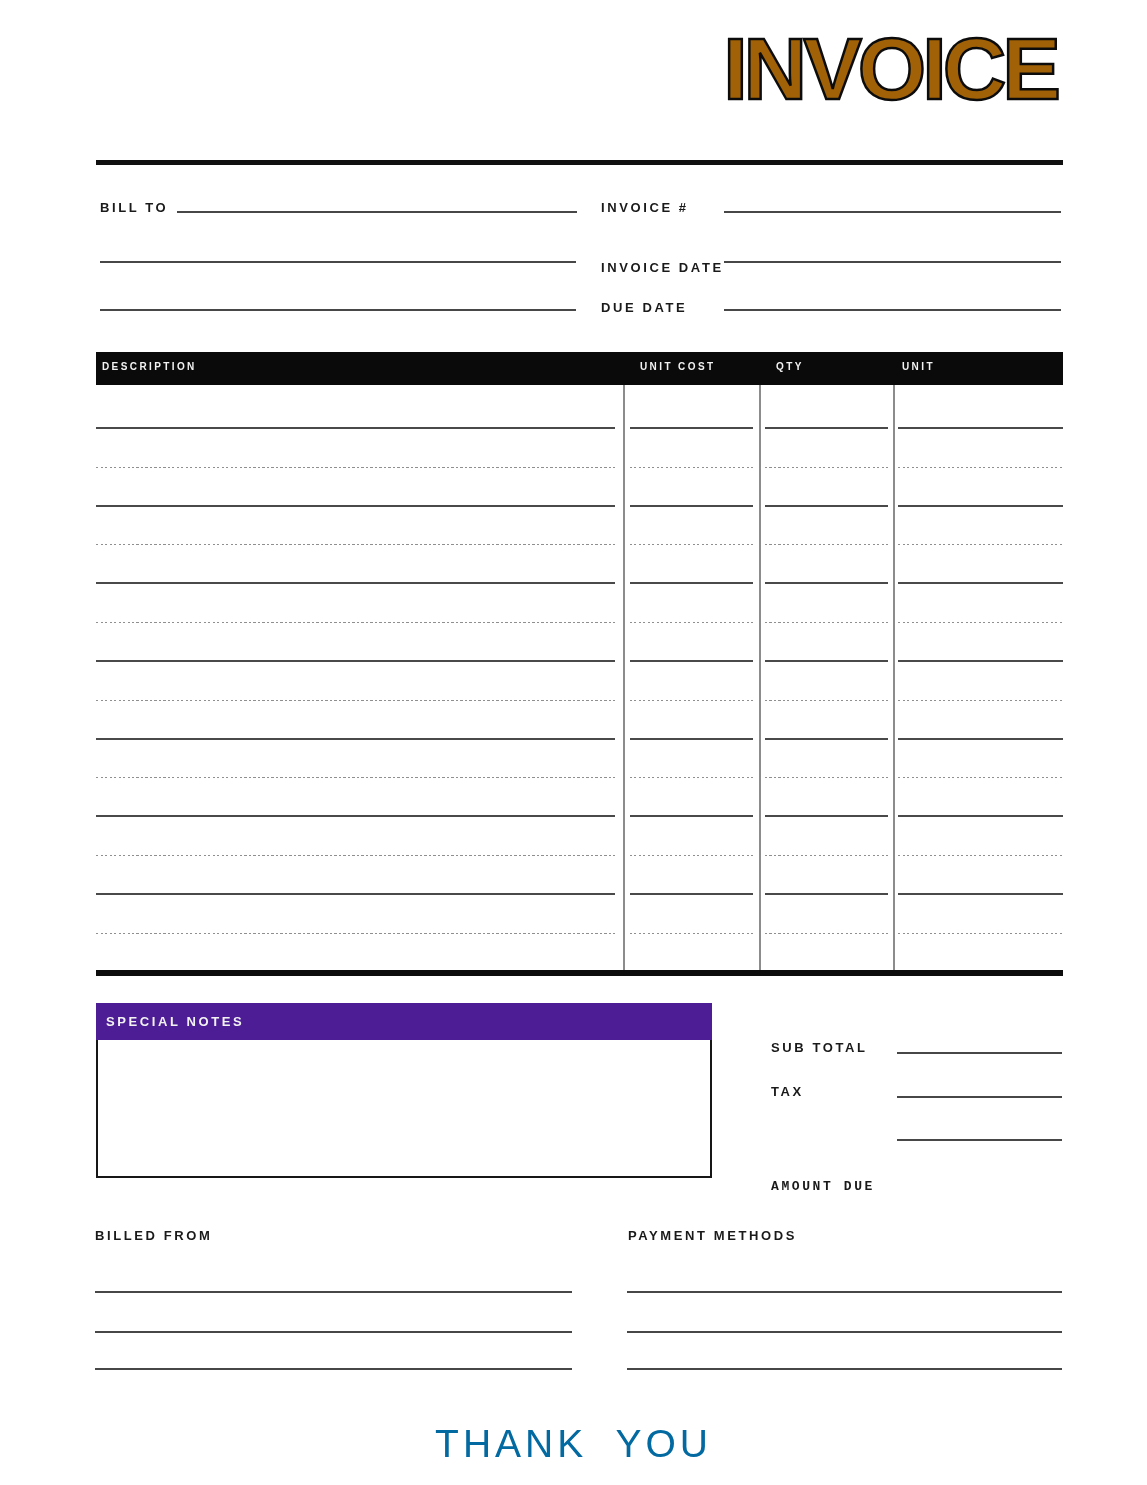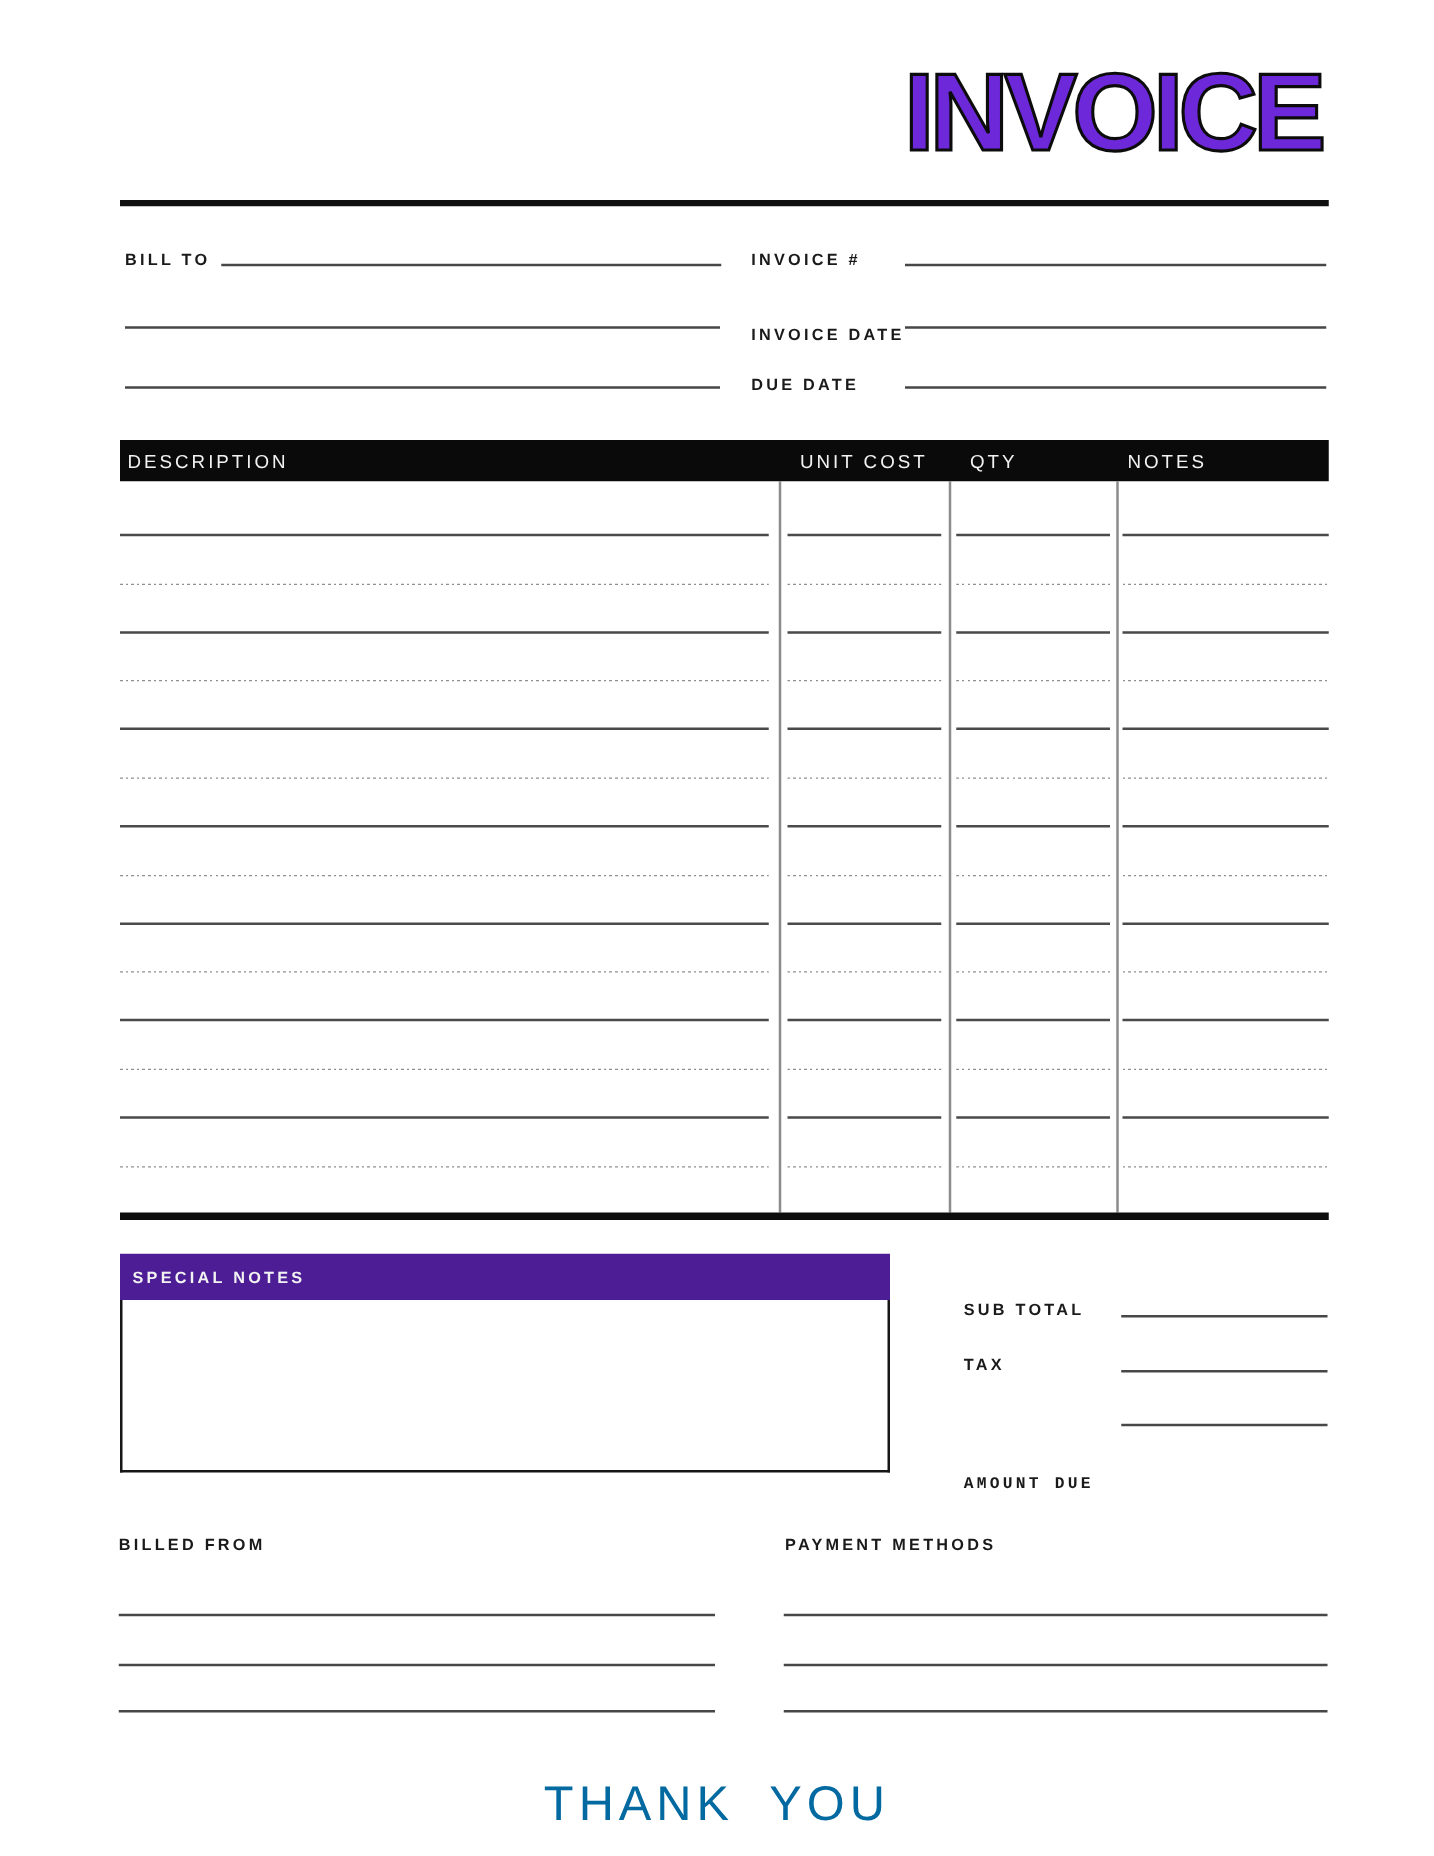--- a/index.html
+++ b/index.html
@@ -6,44 +6,44 @@
   .page{
     position:relative;
     width:1147px;height:1485px;
     background:#ffffff;
     font-family:"Liberation Sans","DejaVu Sans",sans-serif;
     color:#141414;
     overflow:hidden;
   }
   
   .title{
-    position:absolute; right:90px; top:46px;
+    position:absolute; right:90px; top:25px;
     font-size:88px; font-weight:900; line-height:1;
-    letter-spacing:-4px; color:#6d28d9;
+    letter-spacing:-4px; color:#a16207;
     -webkit-text-stroke:2.5px #0c0c0c;
   }
   
   .rule-thick{position:absolute; background:#101010;}
   
   .lbl{
     position:absolute;
     font-size:13px; font-weight:bold; letter-spacing:2.6px;
     color:#1a1a1a; white-space:nowrap;
   }
   
   .line{position:absolute; height:2px; background:#474747;}
   
   .table{position:absolute; left:96px; top:352px; width:967px; height:624px;}
   .thead{
     position:absolute; left:0; top:0; width:967px; height:33px;
     background:#0a0a0a; color:#f5f5f5;
   }
   .thead .hlbl{
     position:absolute; top:9px;
-    font-size:15px; font-weight:normal; letter-spacing:2.4px; color:#f2f2f2;
+    font-size:10px; font-weight:bold; letter-spacing:2.4px; color:#f2f2f2;
     white-space:nowrap;
   }
   .tbody{position:absolute; left:0; top:33px; width:967px; height:585px;}
   .vsep{position:absolute; top:0; width:2px; height:585px; background:#8c8c8c;}
   .tcol{position:absolute; top:0;}
   .trow{box-sizing:border-box; height:38.85px; font-size:13px; color:#222;}
   .trow:first-child{height:43.9px;}
   .r-solid{border-bottom:2px solid #4a4a4a;}
   .r-dashed{background:repeating-linear-gradient(90deg,#8f8f8f 0 2px,transparent 2px 4.5px) left bottom/100% 1px no-repeat;}
   .tbottom{position:absolute; left:0; top:618px; width:967px; height:6px; background:#0d0d0d;}
@@ -89,21 +89,21 @@
   <div class="line" style="left:724px; top:261px; width:337px;"></div>
 
   <div class="lbl" style="left:601px; top:300px;">DUE DATE</div>
   <div class="line" style="left:724px; top:309px; width:337px;"></div>
 
   <div class="table">
     <div class="thead">
       <div class="hlbl" style="left:6px;">DESCRIPTION</div>
       <div class="hlbl" style="left:544px;">UNIT COST</div>
       <div class="hlbl" style="left:680px;">QTY</div>
-      <div class="hlbl" style="left:806px;">NOTES</div>
+      <div class="hlbl" style="left:806px;">UNIT</div>
     </div>
     <div class="tbody">
       <div class="vsep" style="left:527px;"></div>
       <div class="vsep" style="left:663px;"></div>
       <div class="vsep" style="left:797px;"></div>
       <div class="tcol" style="left:0; width:519px;">
           <div class="trow r-solid"></div>
           <div class="trow r-dashed"></div>
           <div class="trow r-solid"></div>
           <div class="trow r-dashed"></div>

